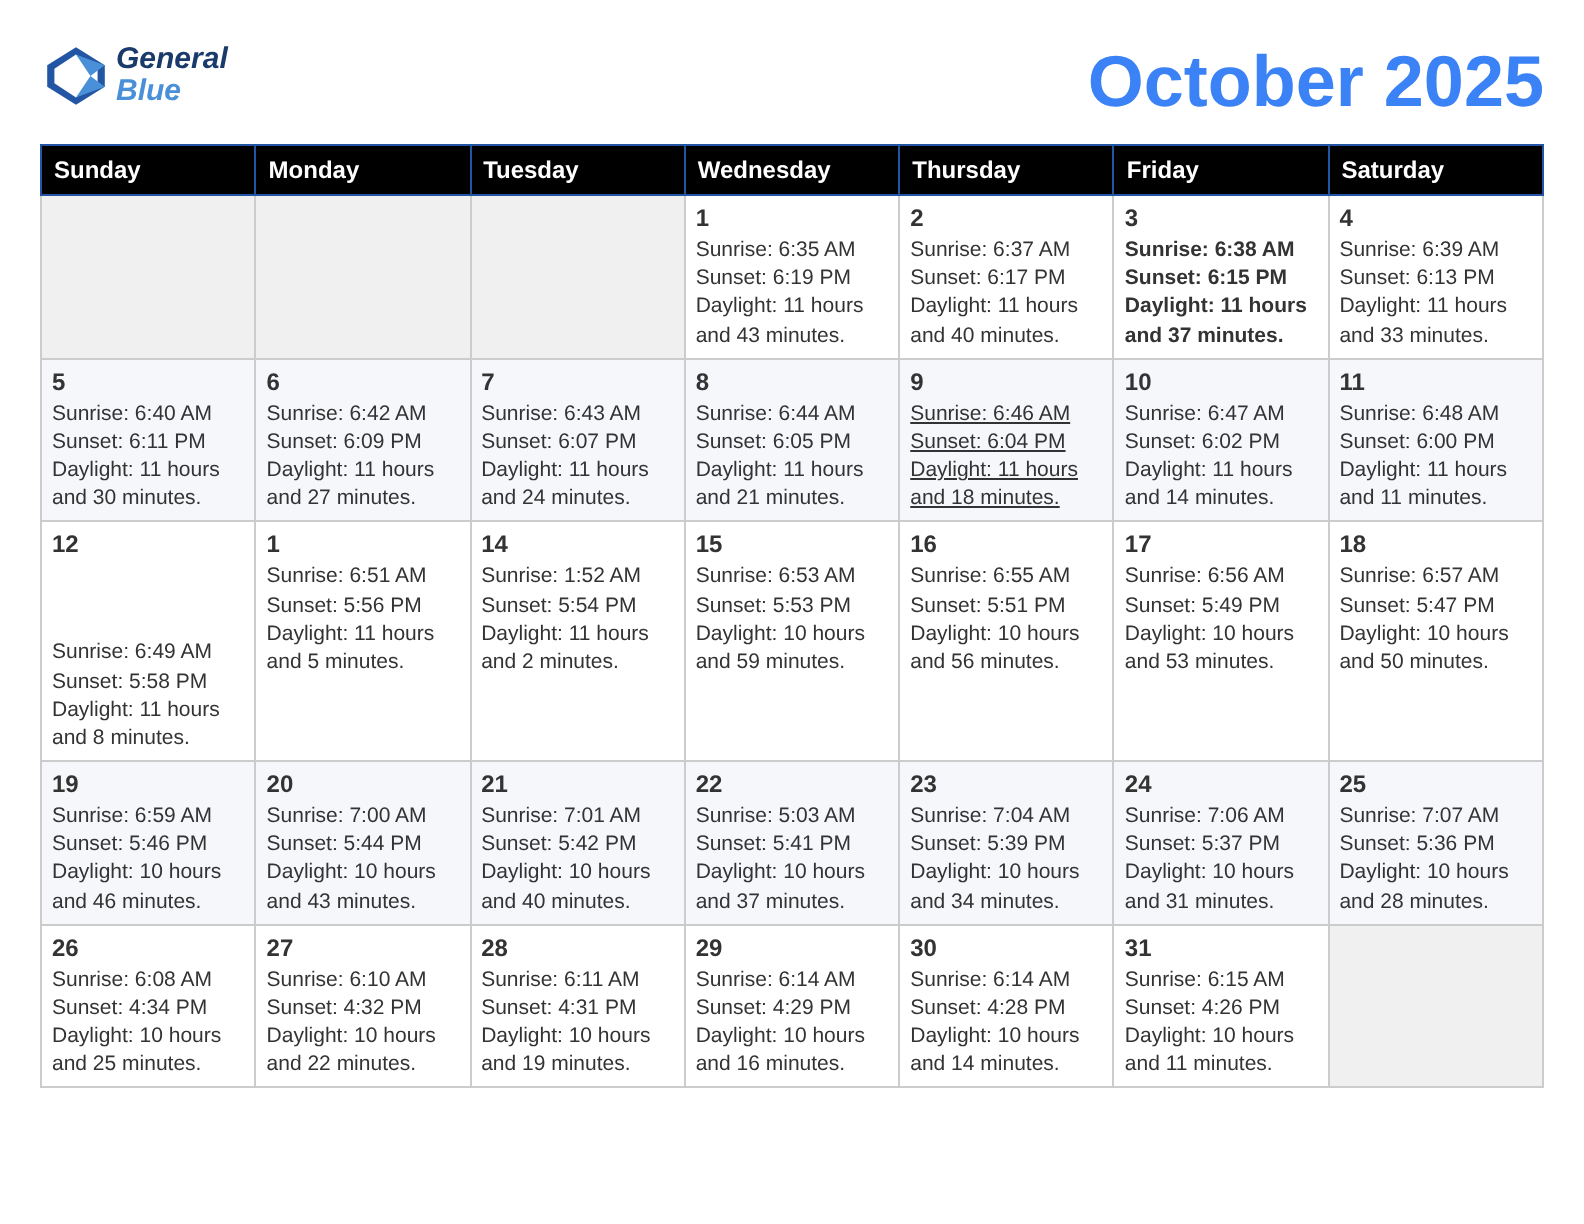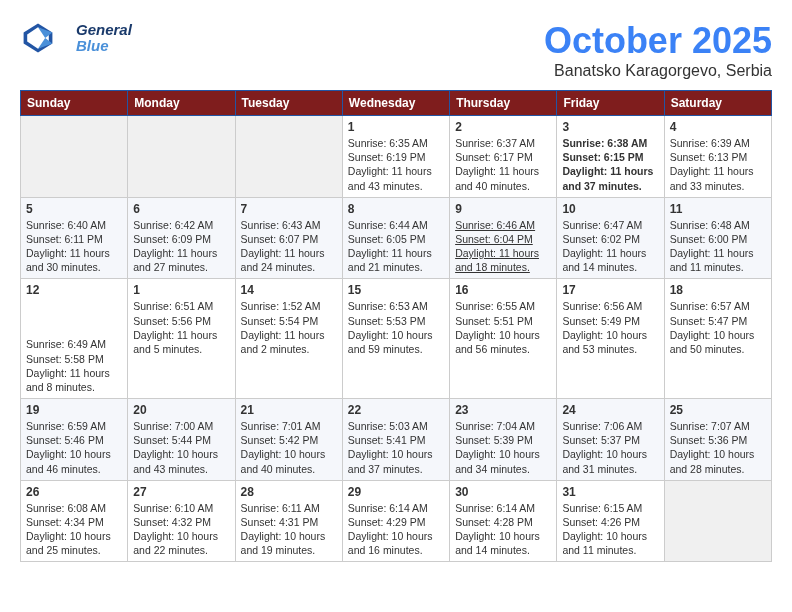--- a/index.html
+++ b/index.html
@@ -12,21 +12,21 @@
     }
     .header {
       display: flex;
       justify-content: space-between;
       align-items: flex-start;
       margin-bottom: 10px;
     }
     .logo {
       display: flex;
       align-items: center;
-      gap: 20px;
+      gap: 2px;
     }
     .logo-text {
       font-size: 18px;
       font-weight: bold;
       color: #1a3a6b;
       line-height: 1.1;
     }
     .logo-icon {
       width: 36px;
       height: 36px;
@@ -42,21 +42,21 @@
     .subtitle {
       font-size: 16px;
       color: #333;
     }
     .calendar {
       width: 100%;
       border-collapse: collapse;
       font-size: 11px;
     }
     .calendar th {
-      background: #7f1d1d;
+      background: #000000;
       color: #fff;
       text-align: left;
       padding: 5px 6px;
       font-size: 12px;
       font-weight: bold;
       border: 1px solid #2255a4;
     }
     .calendar td {
       vertical-align: top;
       padding: 4px 5px;
@@ -96,21 +96,20 @@
       <polygon points="20,8 36,14 28,20 20,8" fill="#4a90d9"></polygon>
       <polygon points="28,20 36,26 20,32 28,20" fill="#4a90d9"></polygon>
     </svg>
     <div>
       <div class="logo-text" style="font-size:15px; color:#1a3a6b; font-style:italic;">General</div>
       <div class="logo-text" style="font-size:15px; color:#4a90d9; font-style:italic;">Blue</div>
     </div>
   </div>
   <div class="title-block">
     <div class="month-title">October 2025</div>
-    <div class="subtitle">Banatsko Karagorgevo, Serbia</div>
   </div>
 </div>
 
 <table class="calendar">
   <thead>
     <tr>
     <th>Sunday</th>
         <th>Monday</th>
         <th>Tuesday</th>
         <th>Wednesday</th>

